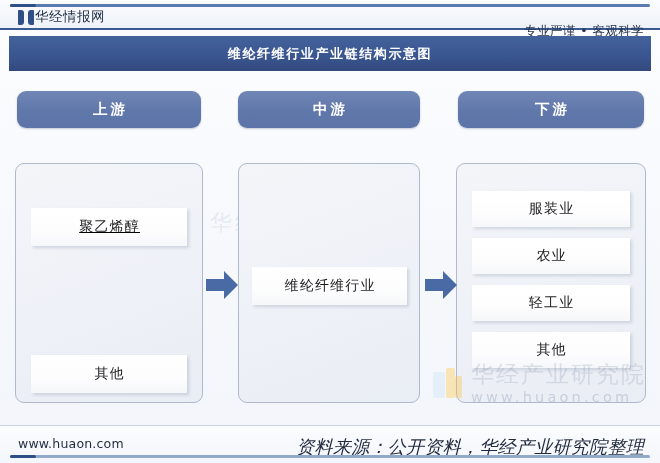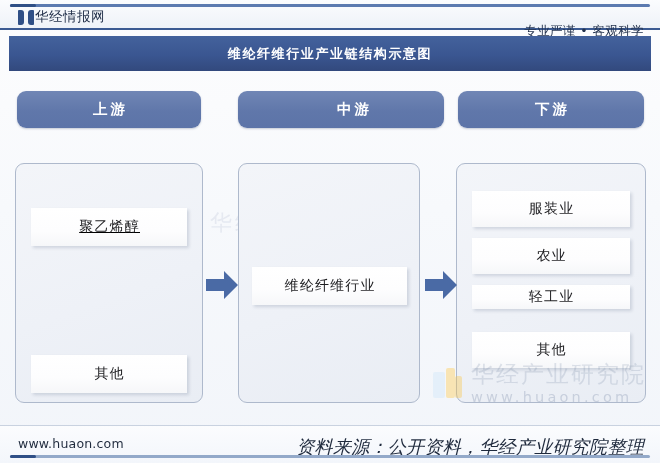--- a/index.html
+++ b/index.html
@@ -121,21 +121,21 @@
   }
   .pill span {
     color: #ffffff;
     font-size: 14.5px;
     font-weight: bold;
     letter-spacing: 3px;
     text-indent: 3px;
     white-space: nowrap;
   }
   .pill.up   { left: 17px;  width: 184px; }
-  .pill.mid  { left: 238px; width: 182px; padding-left: 24px; }
+  .pill.mid  { left: 238px; width: 182px; }
   .pill.down { left: 458px; width: 186px; }
 
   
   .panel {
     position: absolute;
     top: 92px;
     height: 240px;
     border: 1px solid #aeb9cc;
     border-radius: 9px;
     background: linear-gradient(160deg,#f3f5f9 0%, #eef1f7 55%, #e9edf4 100%);
@@ -164,21 +164,21 @@
   }
 
   
   .card.u1 { left: 31px; top: 137px; width: 156px; height: 38px; text-decoration: underline; }
   .card.u2 { left: 31px; top: 284px; width: 156px; height: 38px; }
   
   .card.m1 { left: 252px; top: 196px; width: 155px; height: 38px; }
   
   .card.d1 { left: 472px; top: 120px; width: 158px; height: 36px; }
   .card.d2 { left: 472px; top: 167px; width: 158px; height: 36px; }
-  .card.d3 { left: 472px; top: 214px; width: 158px; height: 24px; }
+  .card.d3 { left: 472px; top: 214px; width: 158px; height: 36px; }
   .card.d4 { left: 472px; top: 261px; width: 158px; height: 36px; }
 
   
   .arrow {
     position: absolute;
     top: 199px;
     width: 32px; height: 30px;
   }
   .arrow.a1 { left: 206px; }
   .arrow.a2 { left: 425px; }

